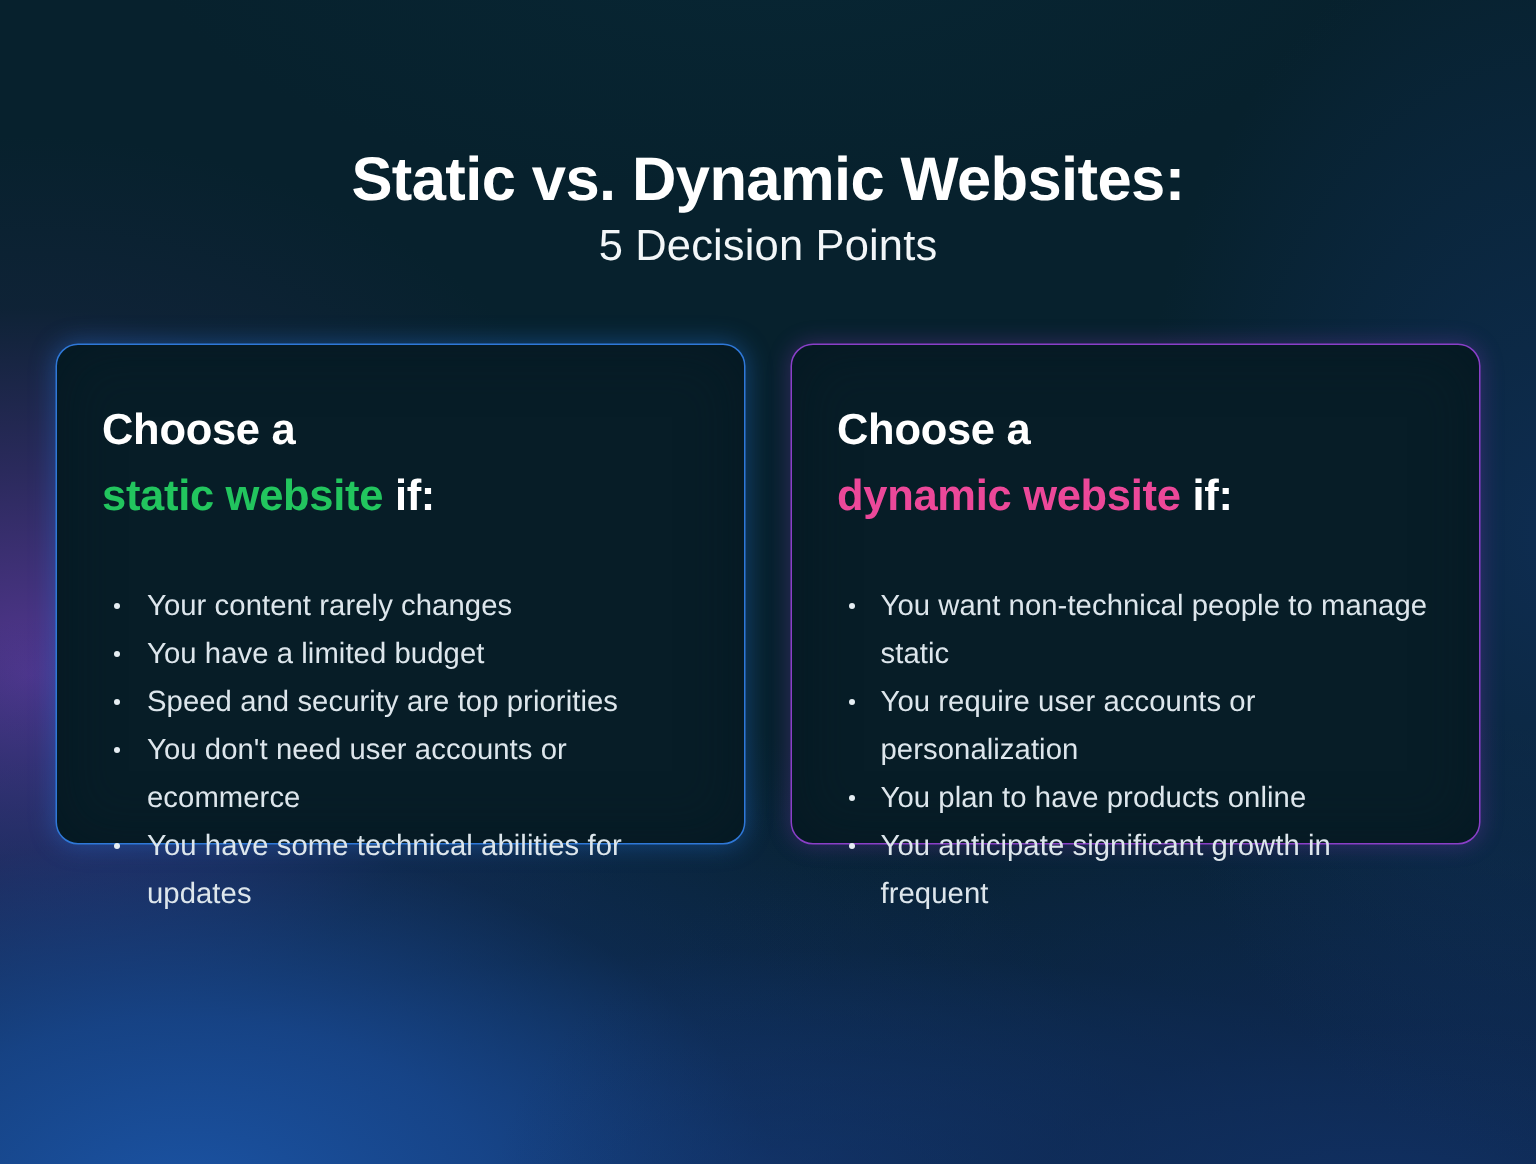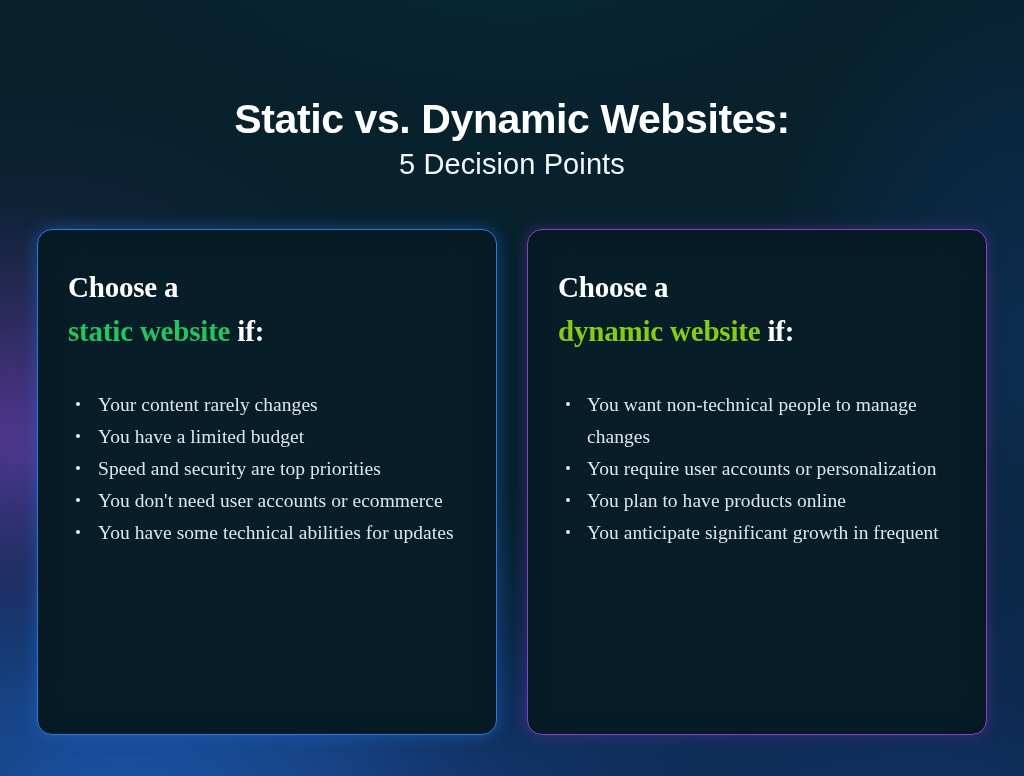--- a/index.html
+++ b/index.html
@@ -84,48 +84,47 @@
   
   .cards {
     position:absolute;
     top:229px; left:37px;
     width:950px; height:453px;
     display:flex;
     justify-content:space-between;
   }
   .card {
     width:460px;
-    height:506px;
+    height:334px;
     border-radius:15px;
     border:1.6px solid #2a6fd0;
     background:#071d27;
     padding:36px 26px 0 30px;
     position:relative;
-    font-family:Liberation Serif, serif;
   }
   .card-static {
     border-color:#2f78d8;
     box-shadow:0 0 16px 1px rgba(38,115,215,0.42),
                inset 0 0 40px rgba(5,22,32,0.6);
   }
   .card-dynamic {
     border-color:#8a3fc8;
     box-shadow:0 0 14px 1px rgba(140,60,200,0.30),
                inset 0 0 40px rgba(5,22,32,0.6);
   }
 
   .card-heading {
     font-size:29px;
     font-weight:bold;
     color:#ffffff;
     line-height:1.50;
     letter-spacing:-0.2px;
   }
   .accent-static  { color:#22c55e; }
-  .accent-dynamic { color:#84cc16;text-align:center; }
+  .accent-dynamic { color:#ec4899;text-align:center; }
 
   .bullets {
     list-style:none;
     margin-top:36px;
   }
   .bullets li {
     position:relative;
     padding-left:30px;
     font-size:19.5px;
     font-weight:300;
@@ -178,21 +177,21 @@
       </ul>
     </div>
 
     <div class="card card-dynamic">
       <div class="card-heading">
         <span>Choose a</span><br>
         <span class="accent-dynamic">dynamic website</span>
         <span>if:</span>
       </div>
       <ul class="bullets">
-        <li>You want non-technical people to manage changes</li>
+        <li>You want non-technical people to manage static</li>
         <li>You require user accounts or personalization</li>
         <li>You plan to have products online</li>
         <li>You anticipate significant growth in frequent</li>
       </ul>
     </div>
 
   </div>
 </div>
 
 </body></html>

